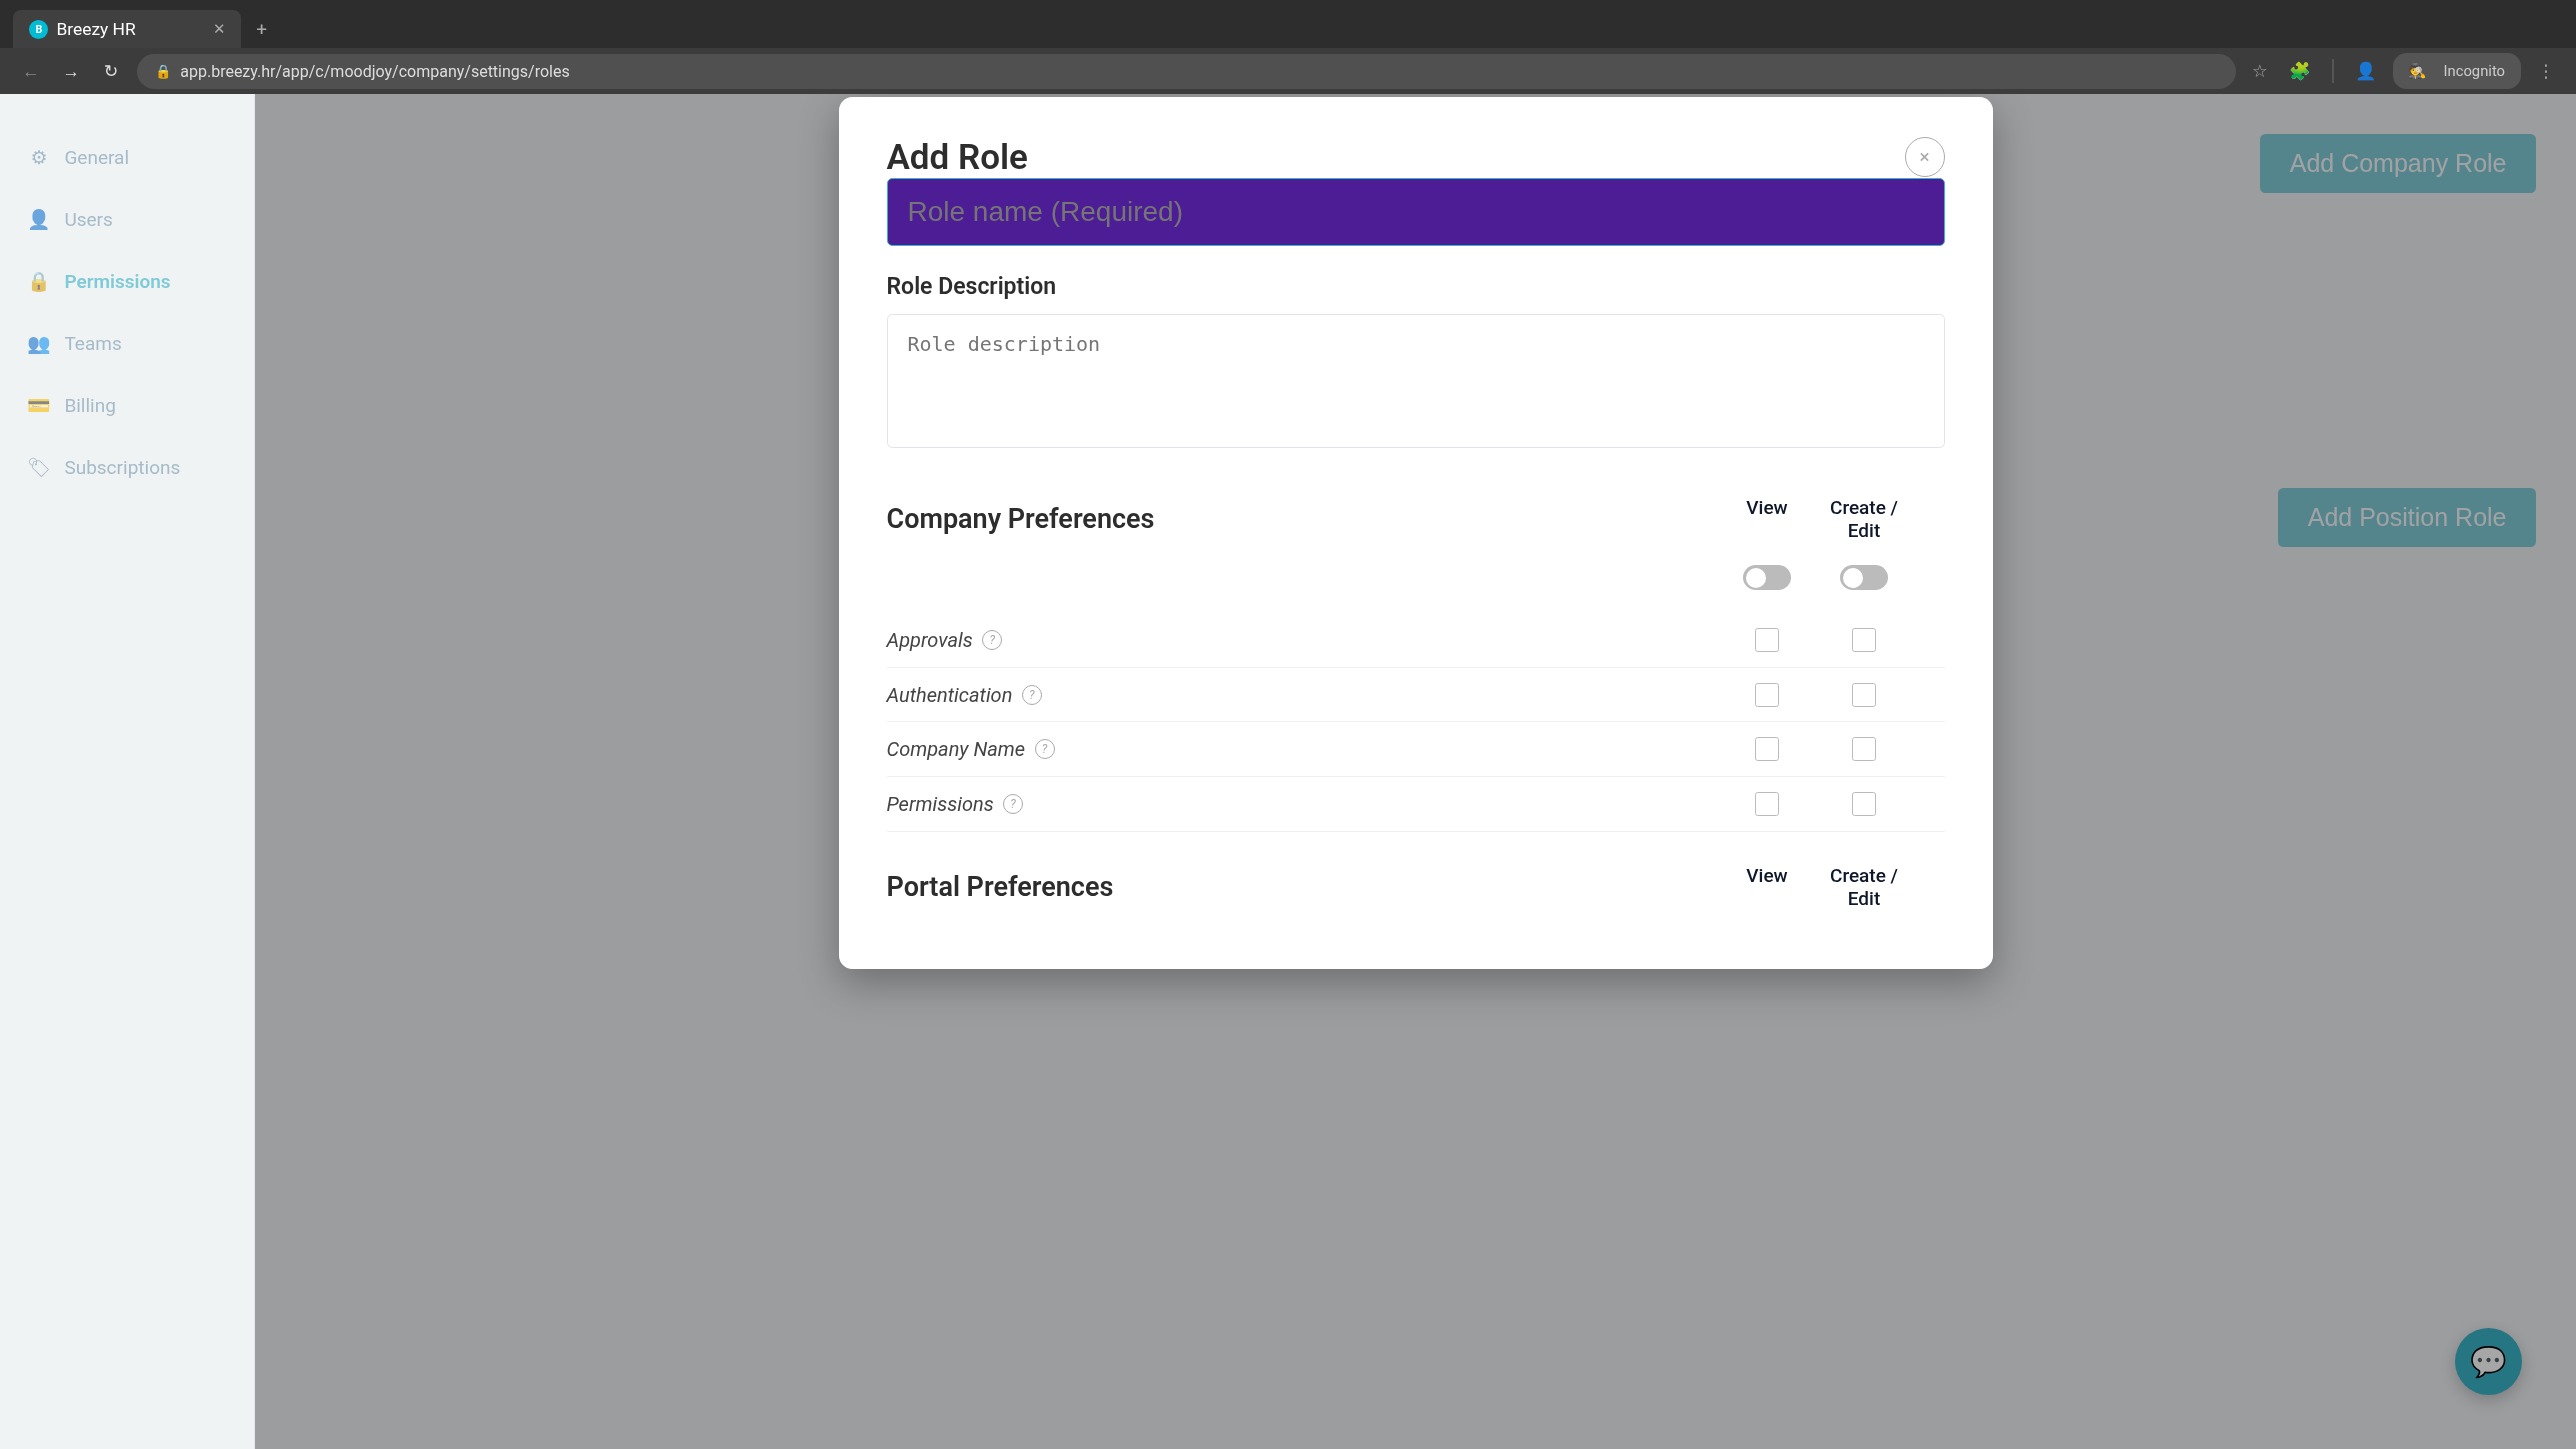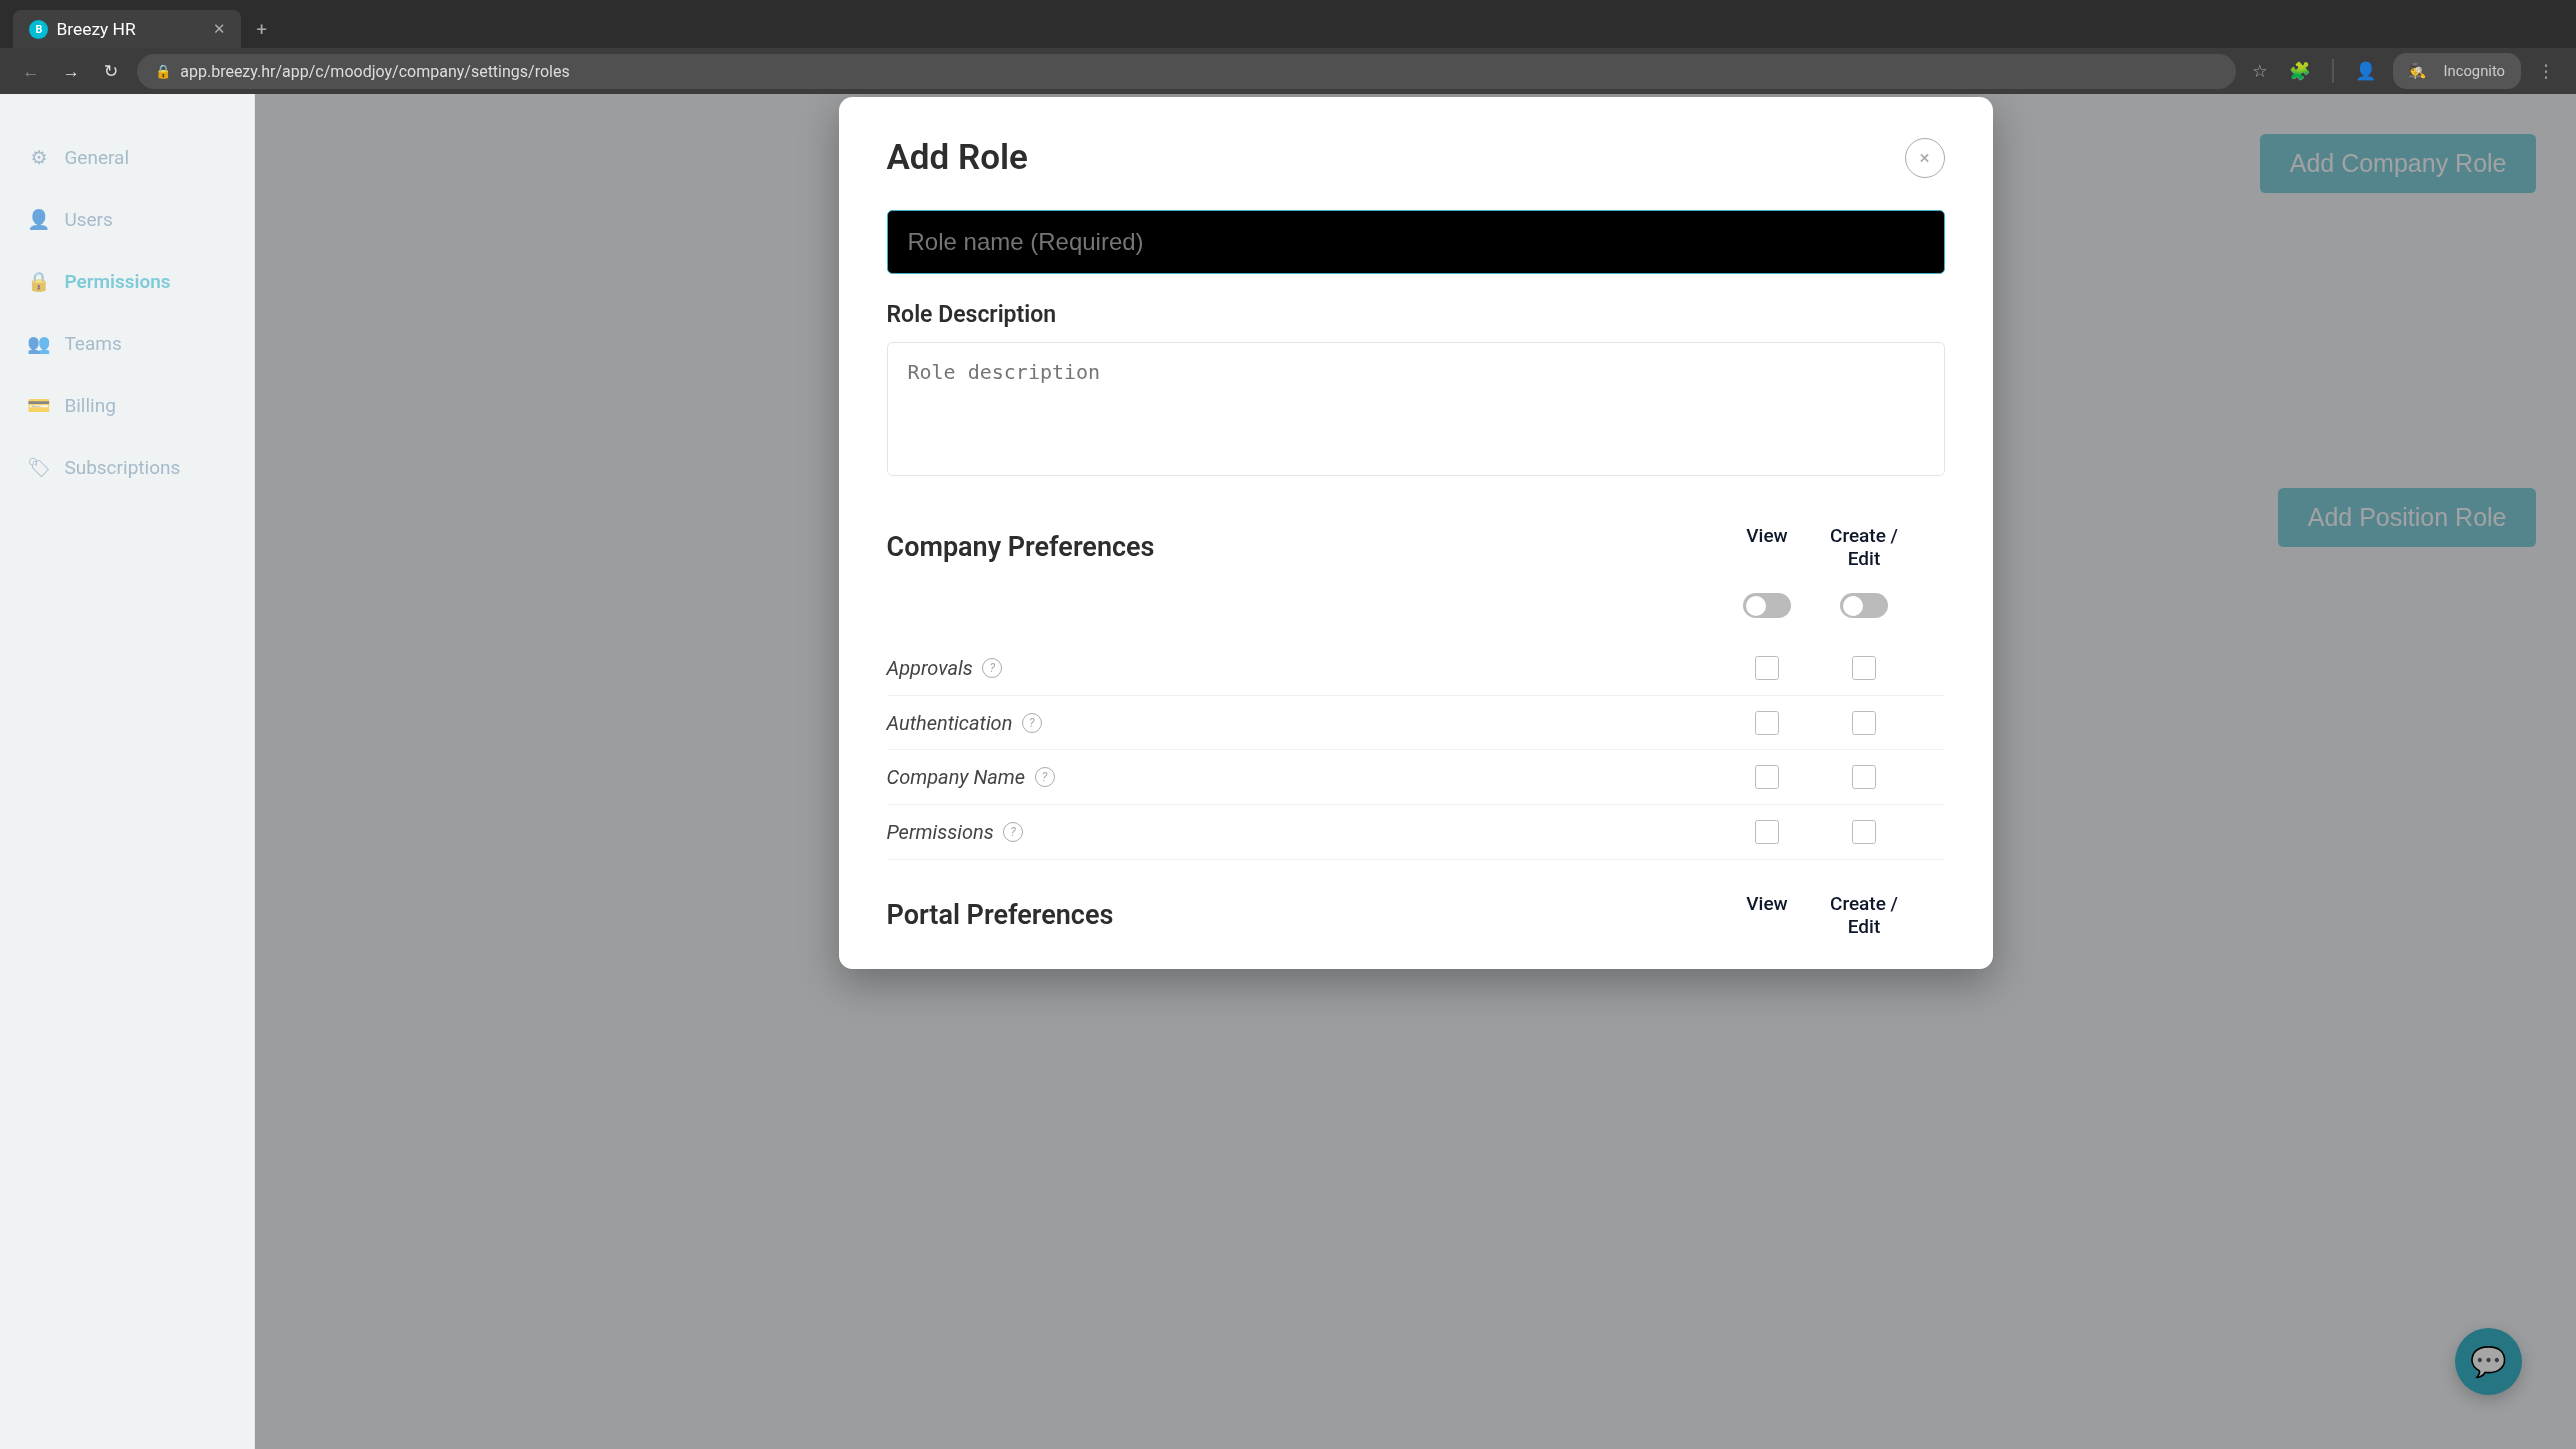--- a/index.html
+++ b/index.html
@@ -212,22 +212,21 @@
       border-radius: 13.4px;
       z-index: 20;
       box-shadow: 0 13.4px 40px rgba(0,0,0,0.3);
       overflow-y: auto;
       padding: 40px 48px 54px;
     }
 
     .modal-header {
       display: flex;
       justify-content: space-between;
-      align-items: flex-end;
-      margin-bottom: 32px;
+      align-items: flex-start;
     }
 
     .modal-title {
       font-size: 35px;
       font-weight: 600;
       color: #2d2d2d;
     }
 
     .modal-close {
       width: 40px;
@@ -251,24 +250,24 @@
       font-weight: 600;
       color: #2d2d2d;
       margin-bottom: 13.4px;
     }
 
     .form-input {
       width: 100%;
       border: 1.7px solid #3ab4c8;
       border-radius: 5.4px;
       padding: 17.4px 20px;
-      font-size: 24px;
+      font-size: 28px;
       color: #888;
       outline: none;
-      background: #000000;
+      background: #4c1d95;
     }
 
     .form-textarea {
       width: 100%;
       border: 1.3px solid #e0e4e8;
       border-radius: 5.4px;
       padding: 17.4px 20px;
       font-size: 20px;
       color: #bbb;
       outline: none;

